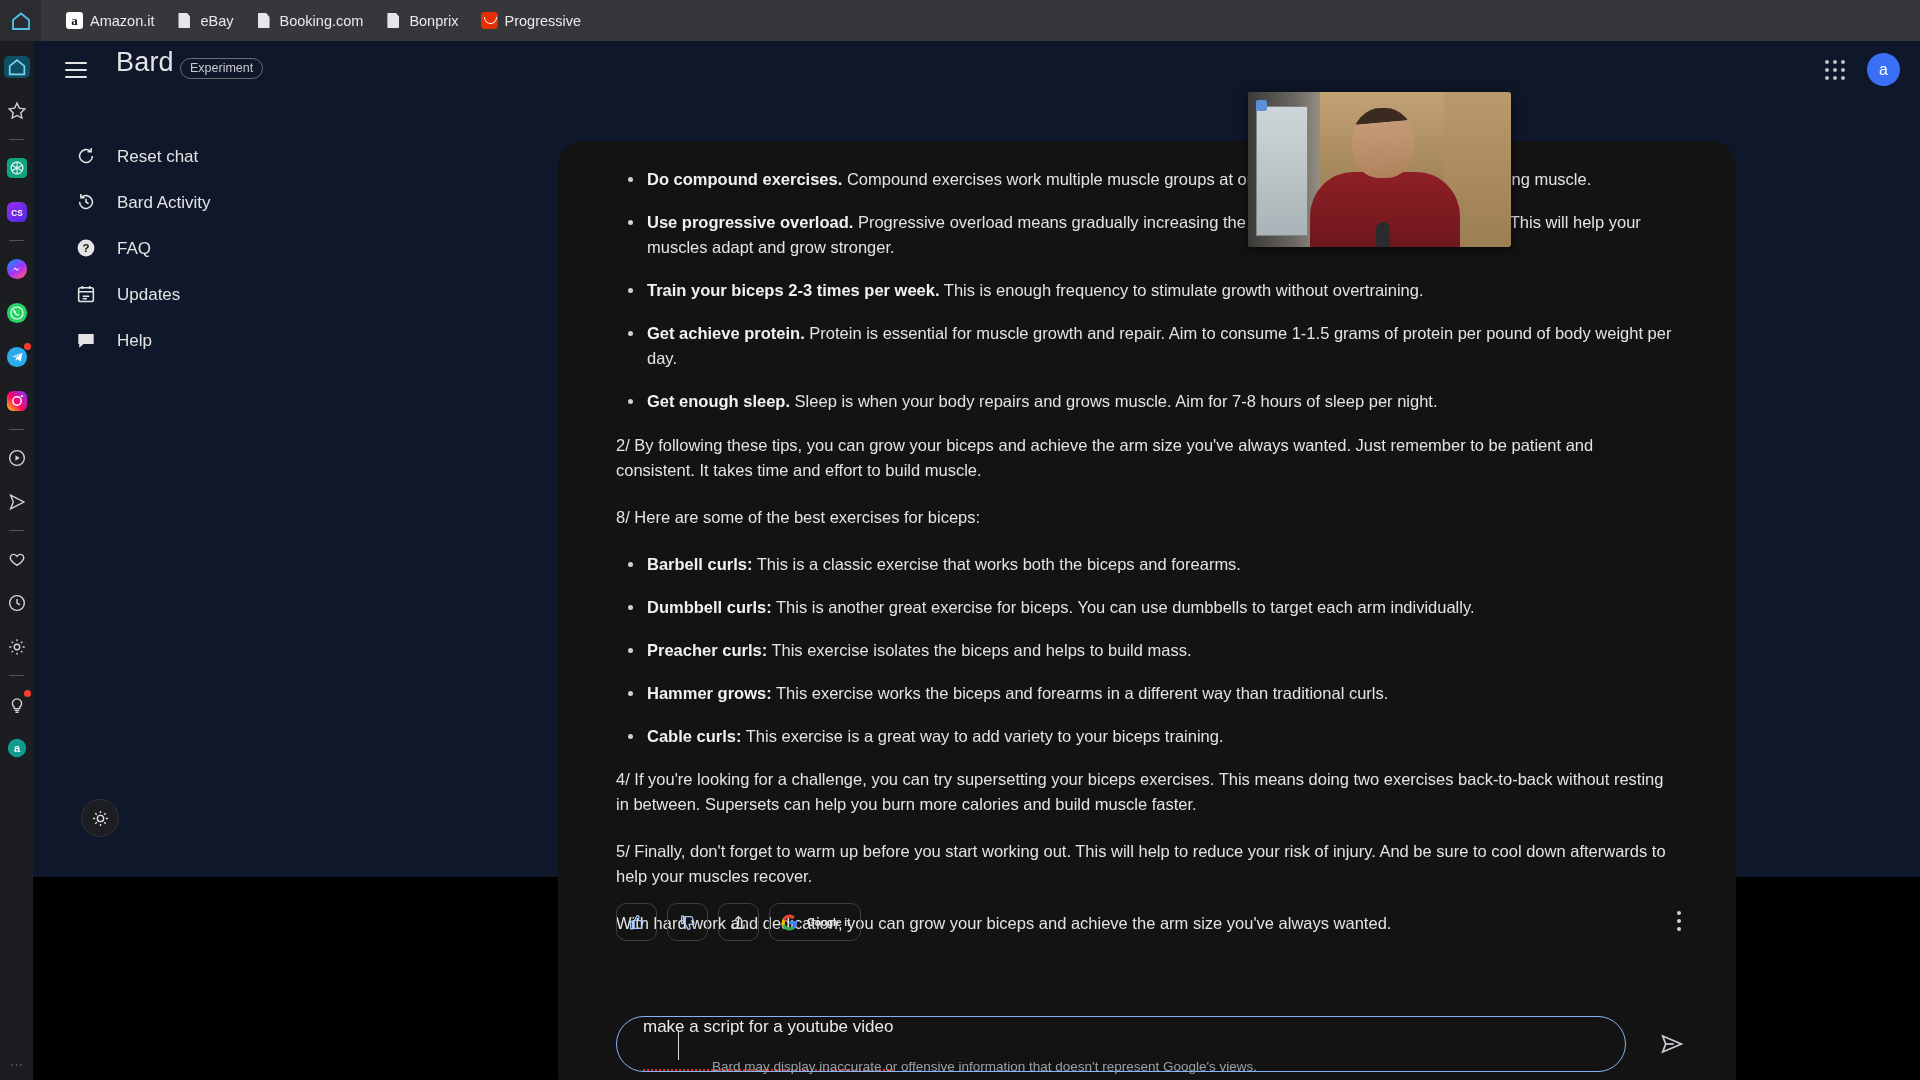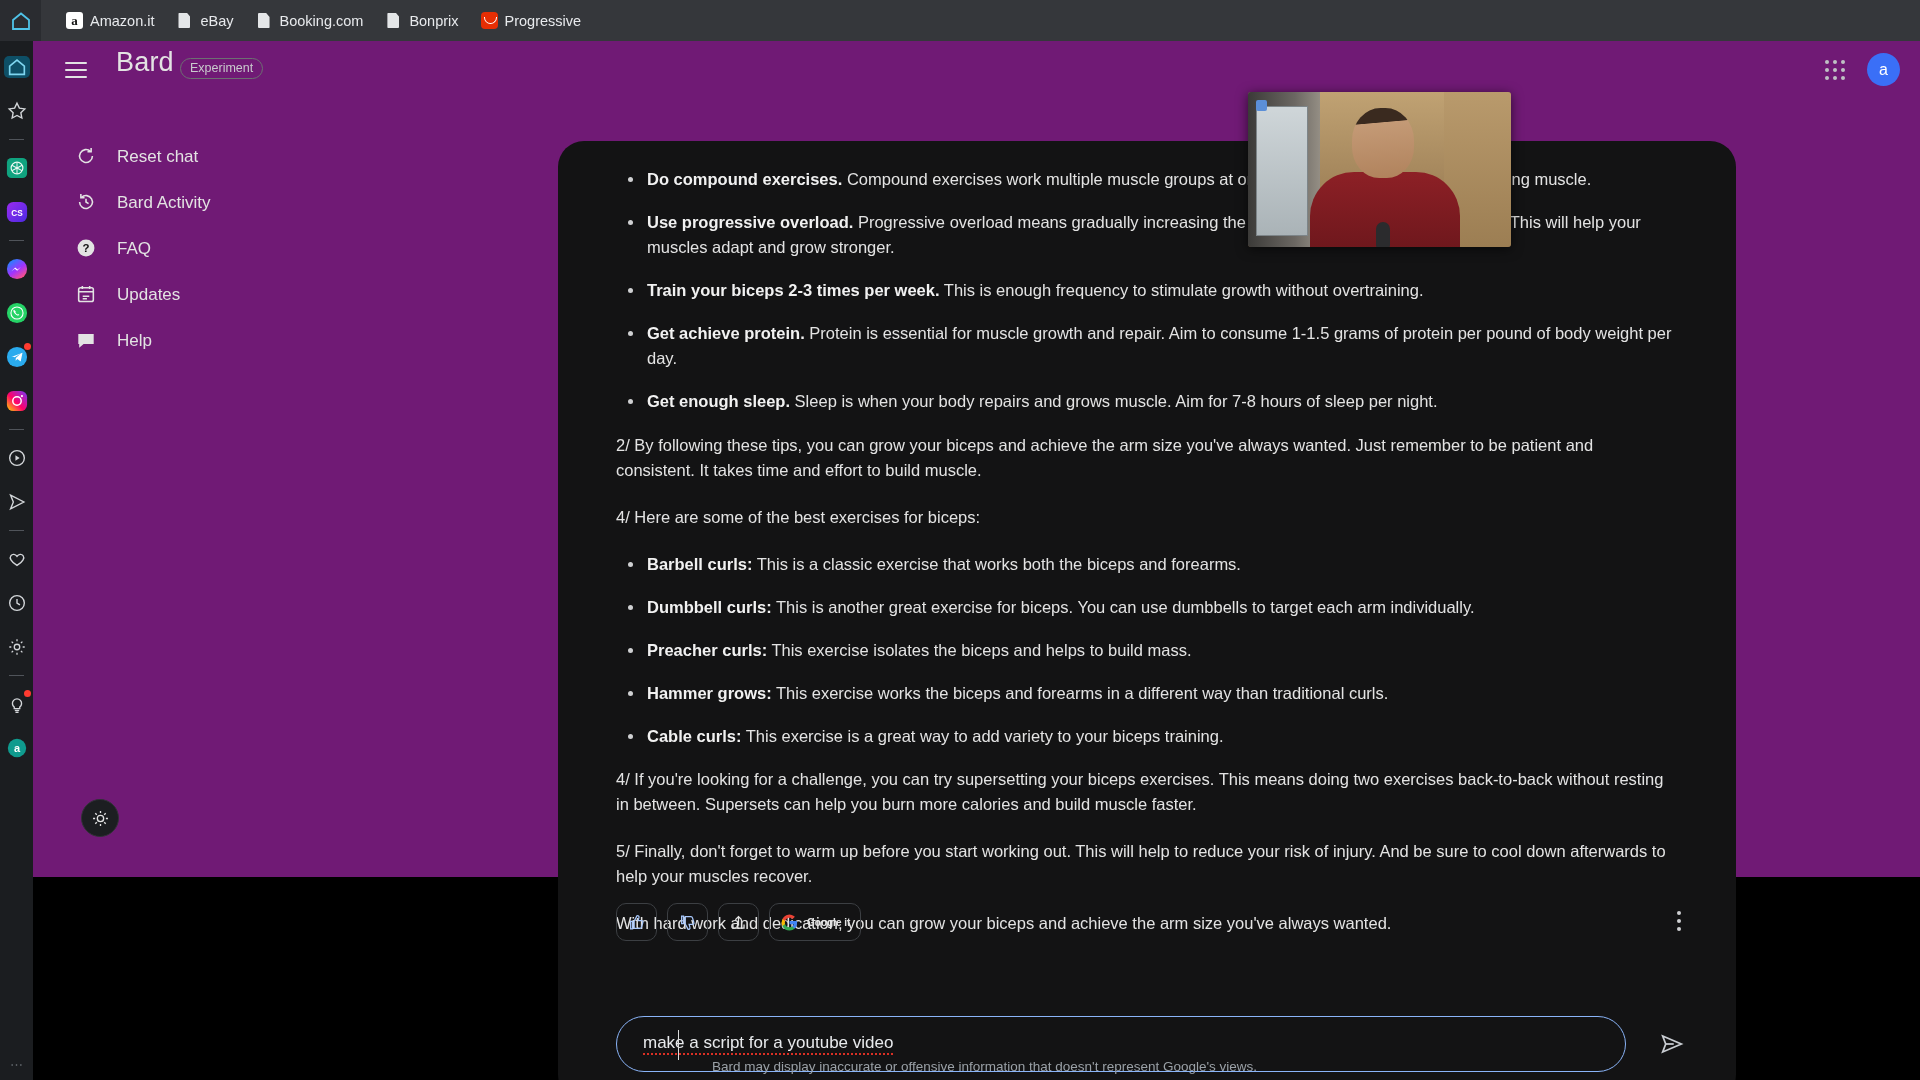--- a/index.html
+++ b/index.html
@@ -80,21 +80,21 @@
   }
   #rail-dots {
     position: absolute; left: 10px; bottom: 8px;
     color: #6b7076; font-size: 13px; letter-spacing: 1px;
   }
 
   
   #bard-app {
     position: absolute; left: 33px; top: 41px;
     width: 1887px; height: 836px;
-    background: #701a75;
+    background: #0f172a;
   }
   #bard-header {
     position: absolute; left: 0; top: 0; width: 1887px; height: 56px;
   }
   #hamburger {
     position: absolute; left: 30px; top: 16px;
     width: 26px; height: 22px; cursor: pointer;
   }
   #hamburger span {
     display: block; width: 22px; height: 2px; background: #e3e3e3;
@@ -199,21 +199,21 @@
   
   #prompt-wrap {
     position: absolute; left: 525px; top: 975px;
     width: 1178px; height: 58px;
   }
   #prompt-box {
     position: absolute; left: 58px; top: 0;
     width: 1010px; height: 56px;
     border: 1.4px solid #8ab4f8; border-radius: 30px;
     background: #131314;
-    display: flex; align-items: center; padding: 0 26px;
+    display: flex; padding: 0 26px;
     cursor: text;
   }
   #prompt-text {
     color: #e8eaed; font-size: 17px;
     background-image: repeating-linear-gradient(
       90deg, #d93025 0, #d93025 2px, transparent 2px, transparent 4px);
     background-repeat: repeat-x;
     background-size: 4px 2px;
     background-position: 0 100%;
     padding-bottom: 2px;
@@ -544,21 +544,21 @@
         </li>
         <li>
           <b>Get achieve protein.</b><span> Protein is essential for muscle growth and repair. Aim to consume 1-1.5 grams of protein per pound of body weight per day.</span>
         </li>
         <li>
           <b>Get enough sleep.</b><span> Sleep is when your body repairs and grows muscle. Aim for 7-8 hours of sleep per night.</span>
         </li>
       </ul>
 
       <p class="para msg-text">2/ By following these tips, you can grow your biceps and achieve the arm size you've always wanted. Just remember to be patient and consistent. It takes time and effort to build muscle.</p>
-      <p class="para msg-text">4/ Here are some of the best exercises for biceps:</p>
+      <p class="para msg-text">8/ Here are some of the best exercises for biceps:</p>
 
       <ul class="bullets msg-text">
         <li>
           <b>Barbell curls:</b><span> This is a classic exercise that works both the biceps and forearms.</span>
         </li>
         <li>
           <b>Dumbbell curls:</b><span> This is another great exercise for biceps. You can use dumbbells to target each arm individually.</span>
         </li>
         <li>
           <b>Preacher curls:</b><span> This exercise isolates the biceps and helps to build mass.</span>

